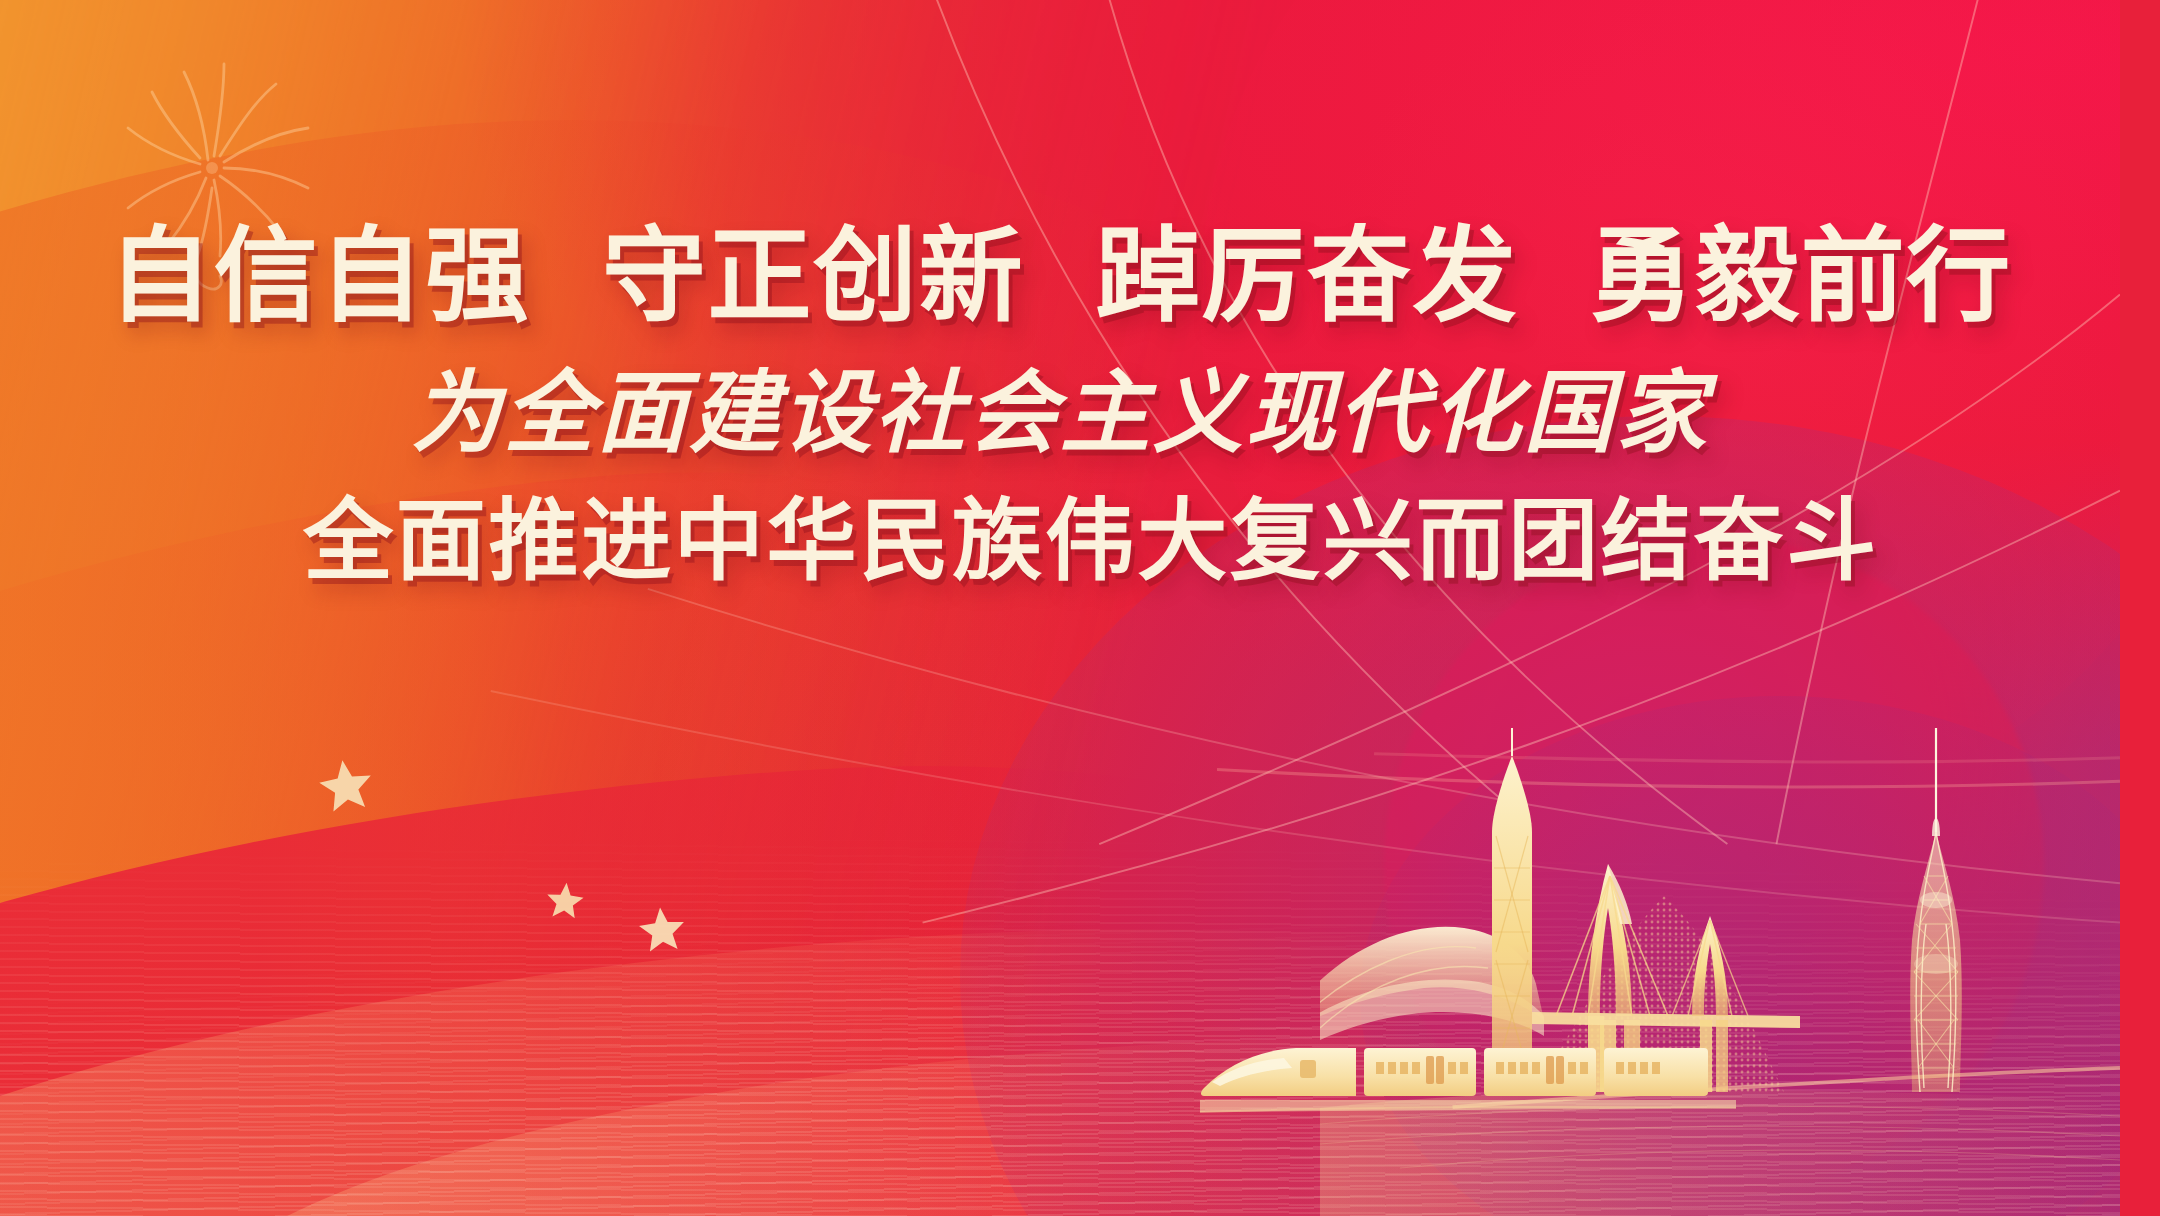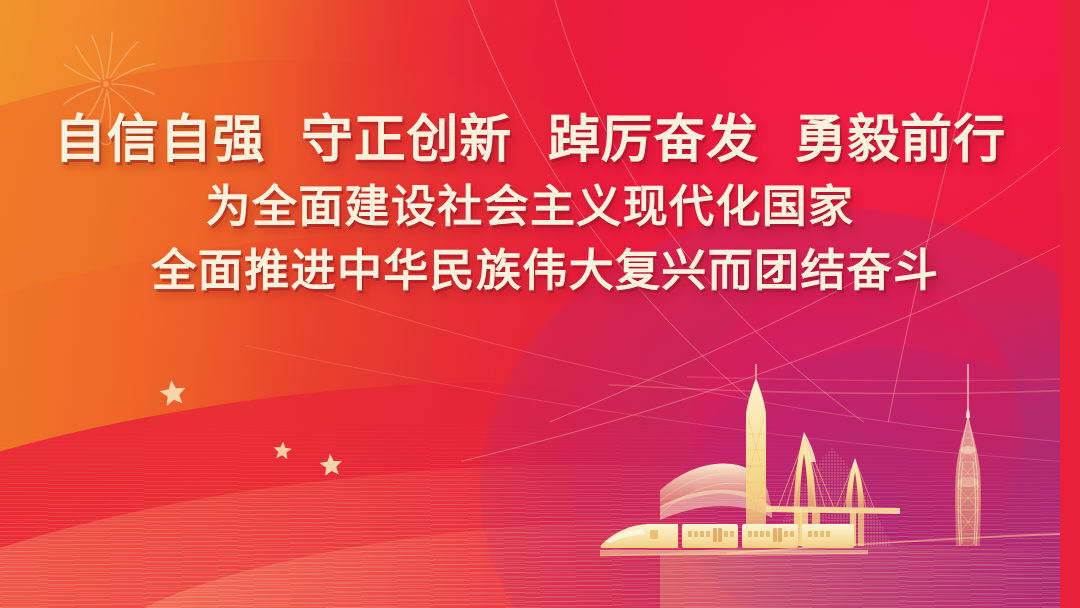--- a/index.html
+++ b/index.html
@@ -139,20 +139,21 @@
   }
   .line1{
     font-size:52px; line-height:64px;
     letter-spacing:.015em;
   }
   .line1 .seg{ display:inline-block; }
   .line1 .seg + .seg{ margin-left:22px; }
   .line2{
     font-size:45px; line-height:58px; margin-top:6px;
     letter-spacing:.03em;
+    font-style:italic;
   }
   .line3{
     font-size:45px; line-height:58px; margin-top:6px;
     letter-spacing:.03em;
     margin-left:31px;
   }
 </style>
 </head>
 <body>
 

